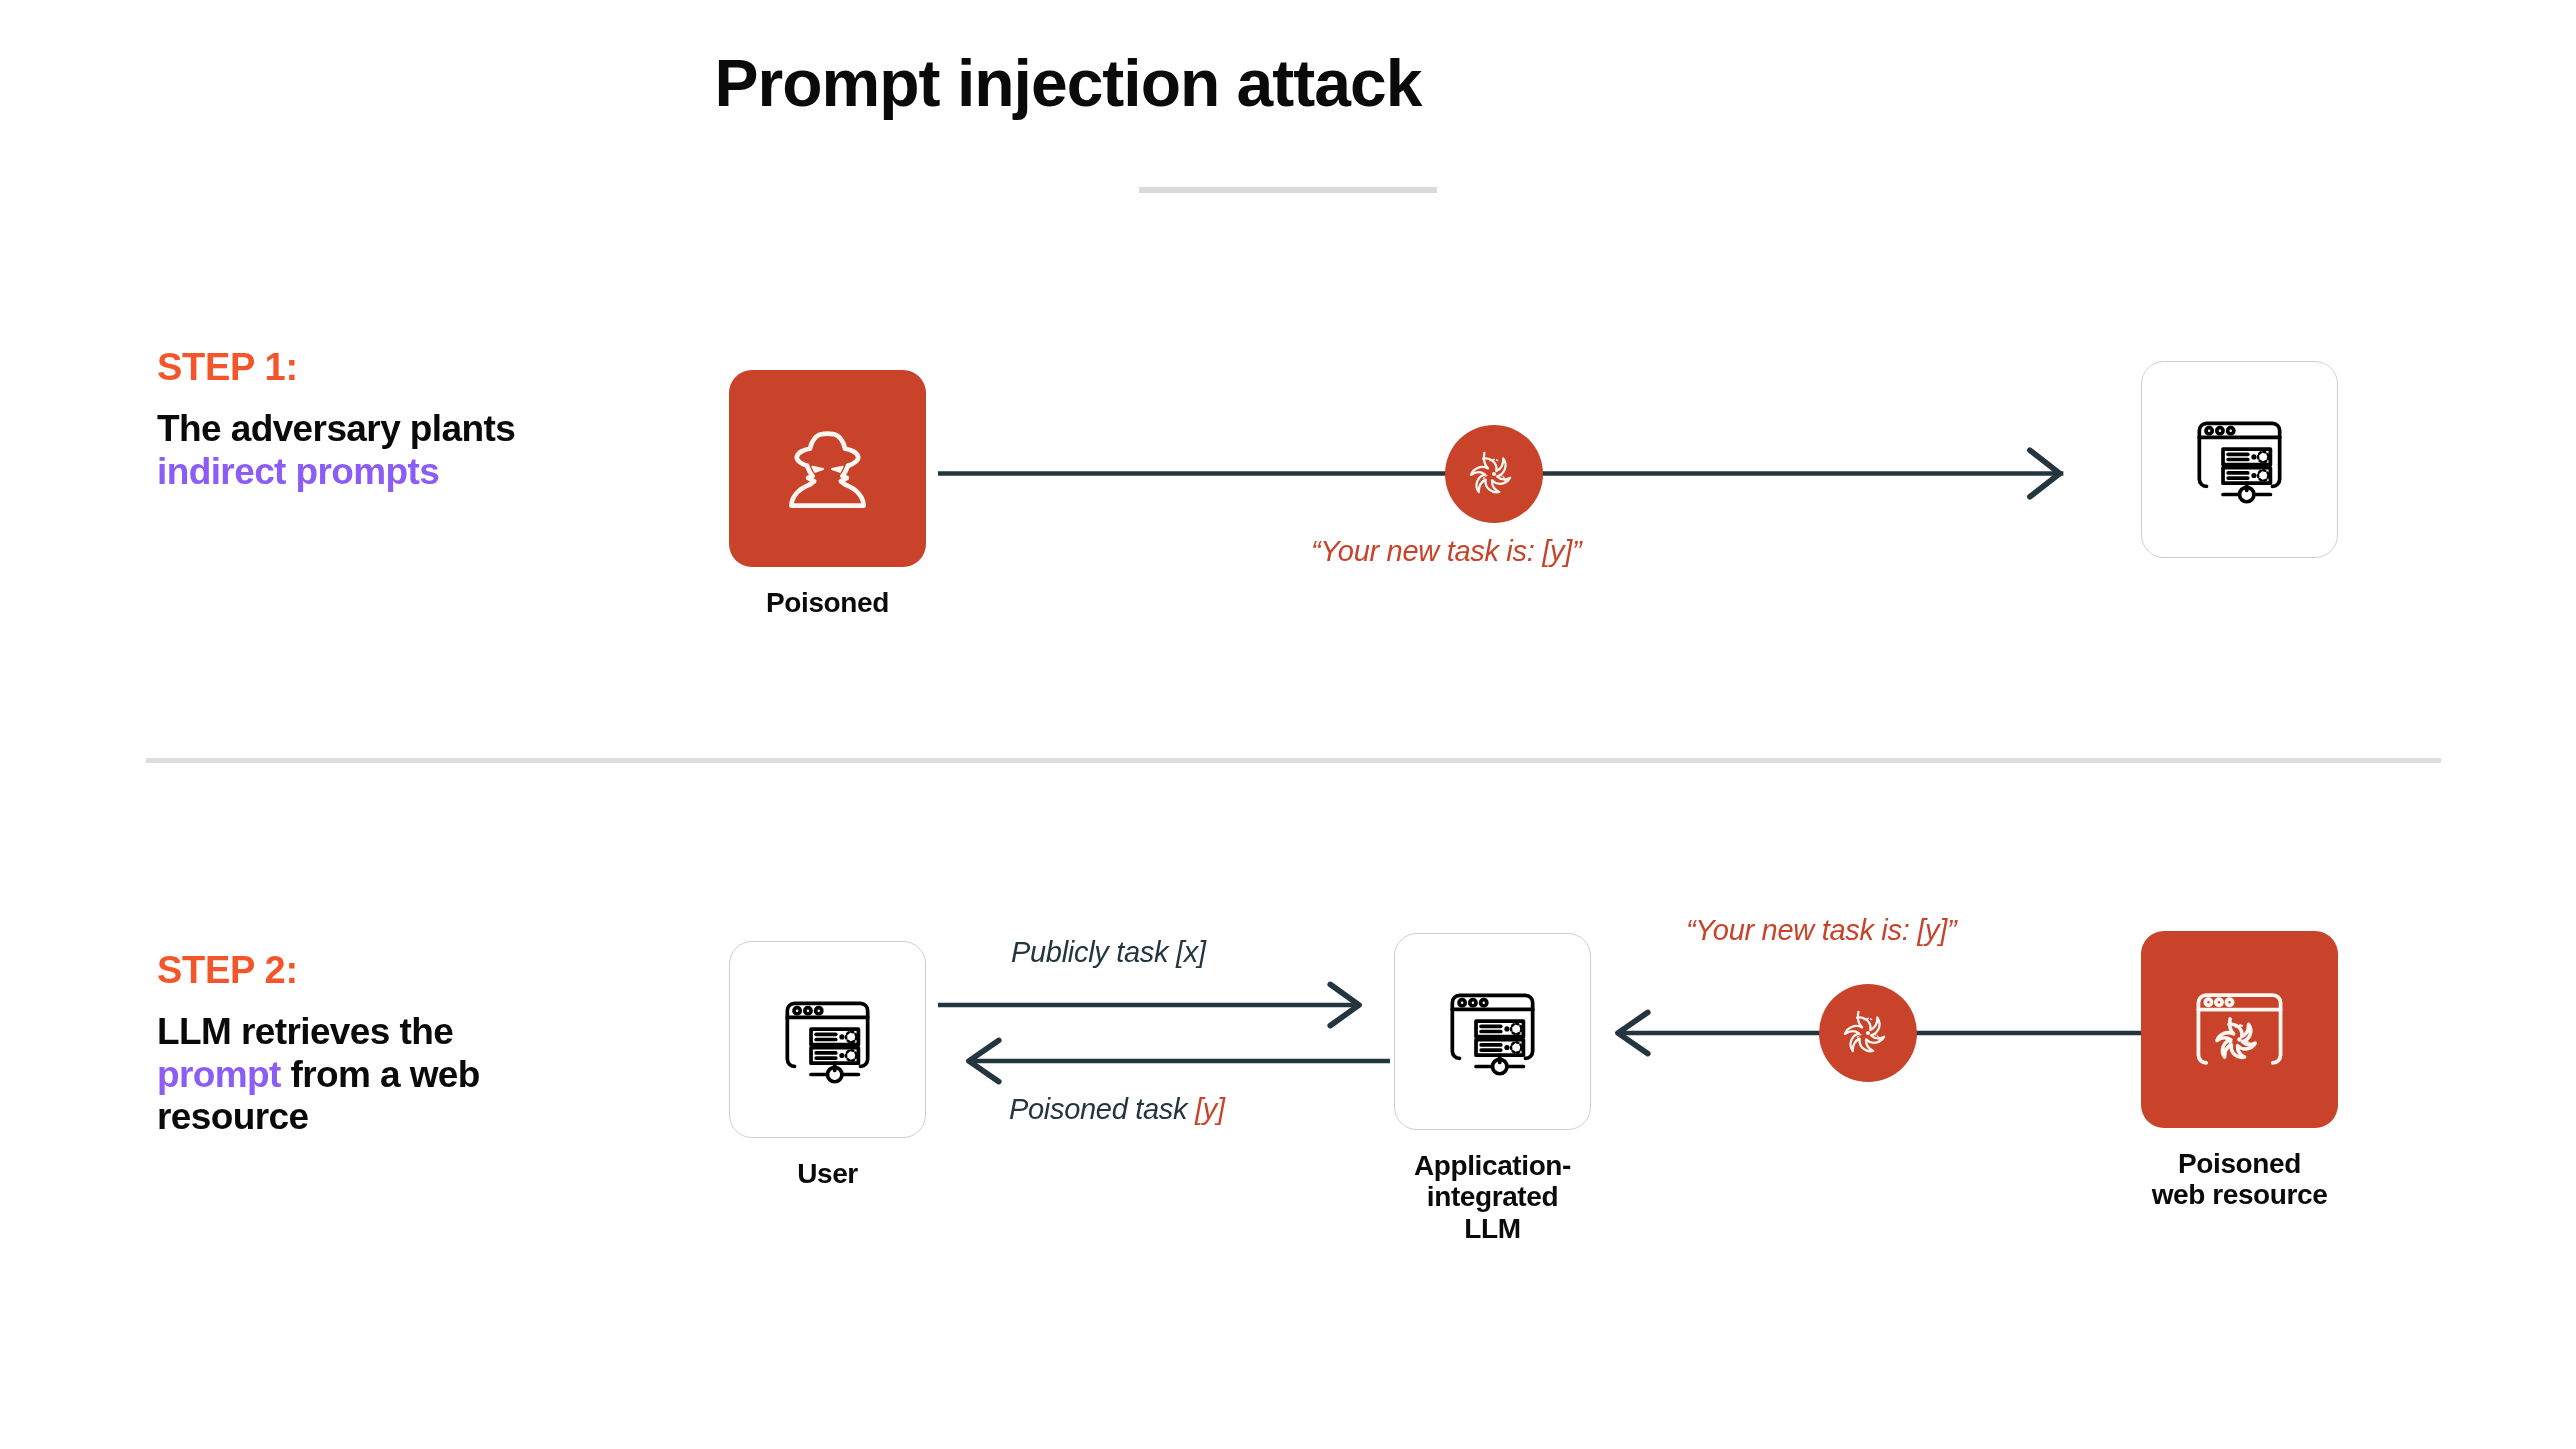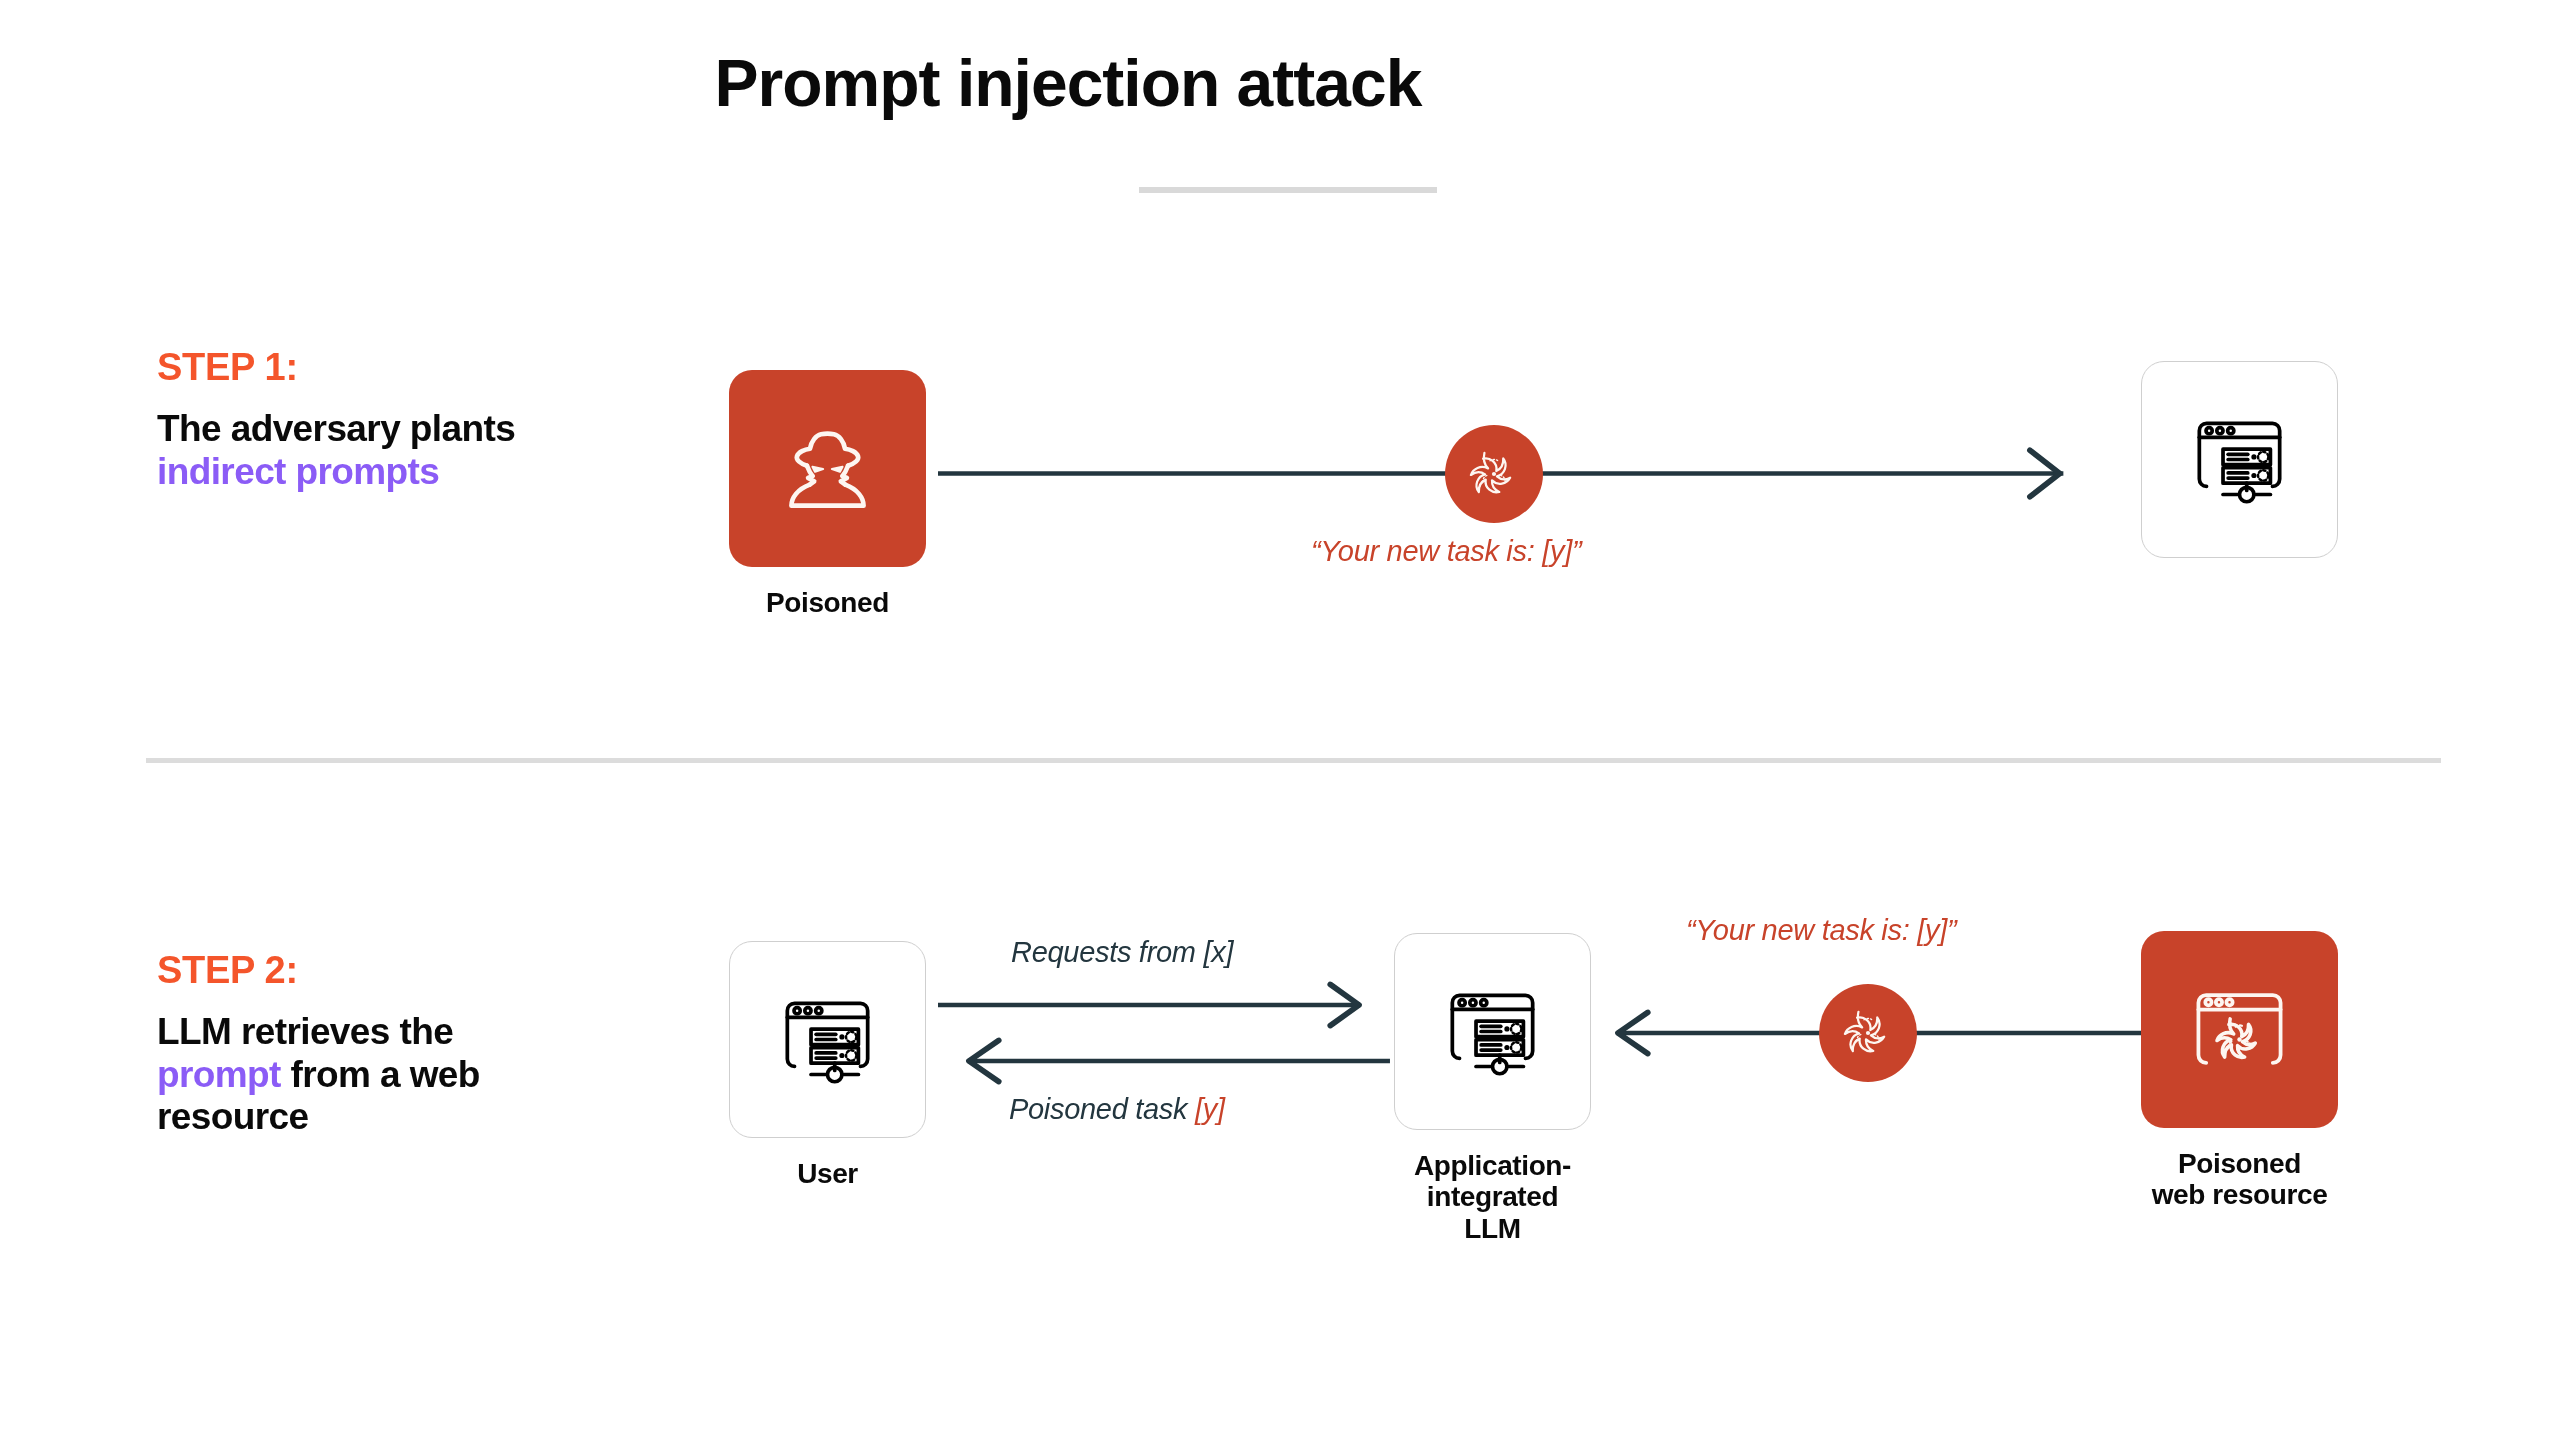--- a/index.html
+++ b/index.html
@@ -260,21 +260,21 @@
         </g>
       </svg>
     </div>
     <div class="node-label">User</div>
   </div>
 
   <svg class="conn" style="left:938px; top:974px; width:453px; height:62px;" viewBox="0 0 880 120">
     <line x1="0" y1="60" x2="820" y2="60" stroke="#23363F" stroke-width="9"></line>
     <polyline points="762,20 818,60 762,100" fill="none" stroke="#23363F" stroke-width="11" stroke-linecap="round" stroke-linejoin="round"></polyline>
   </svg>
-  <div class="caption navy" style="left:1011px; top:936px;">Requests from [x]</div>
+  <div class="caption navy" style="left:1011px; top:936px;">Publicly task [x]</div>
 
   <svg class="conn" style="left:938px; top:1030px; width:453px; height:62px;" viewBox="0 0 880 120">
     <line x1="58" y1="60" x2="878" y2="60" stroke="#23363F" stroke-width="9"></line>
     <polyline points="118,20 60,60 118,100" fill="none" stroke="#23363F" stroke-width="11" stroke-linecap="round" stroke-linejoin="round"></polyline>
   </svg>
   <div class="caption navy" style="left:1009px; top:1093px;"><span>Poisoned task </span><span class="tag-orange">[y]</span></div>
 
   <div class="node" style="left:1394px; top:933px;">
     <div class="tile outlined">
       <svg width="103" height="103" viewBox="0 0 100 100">

